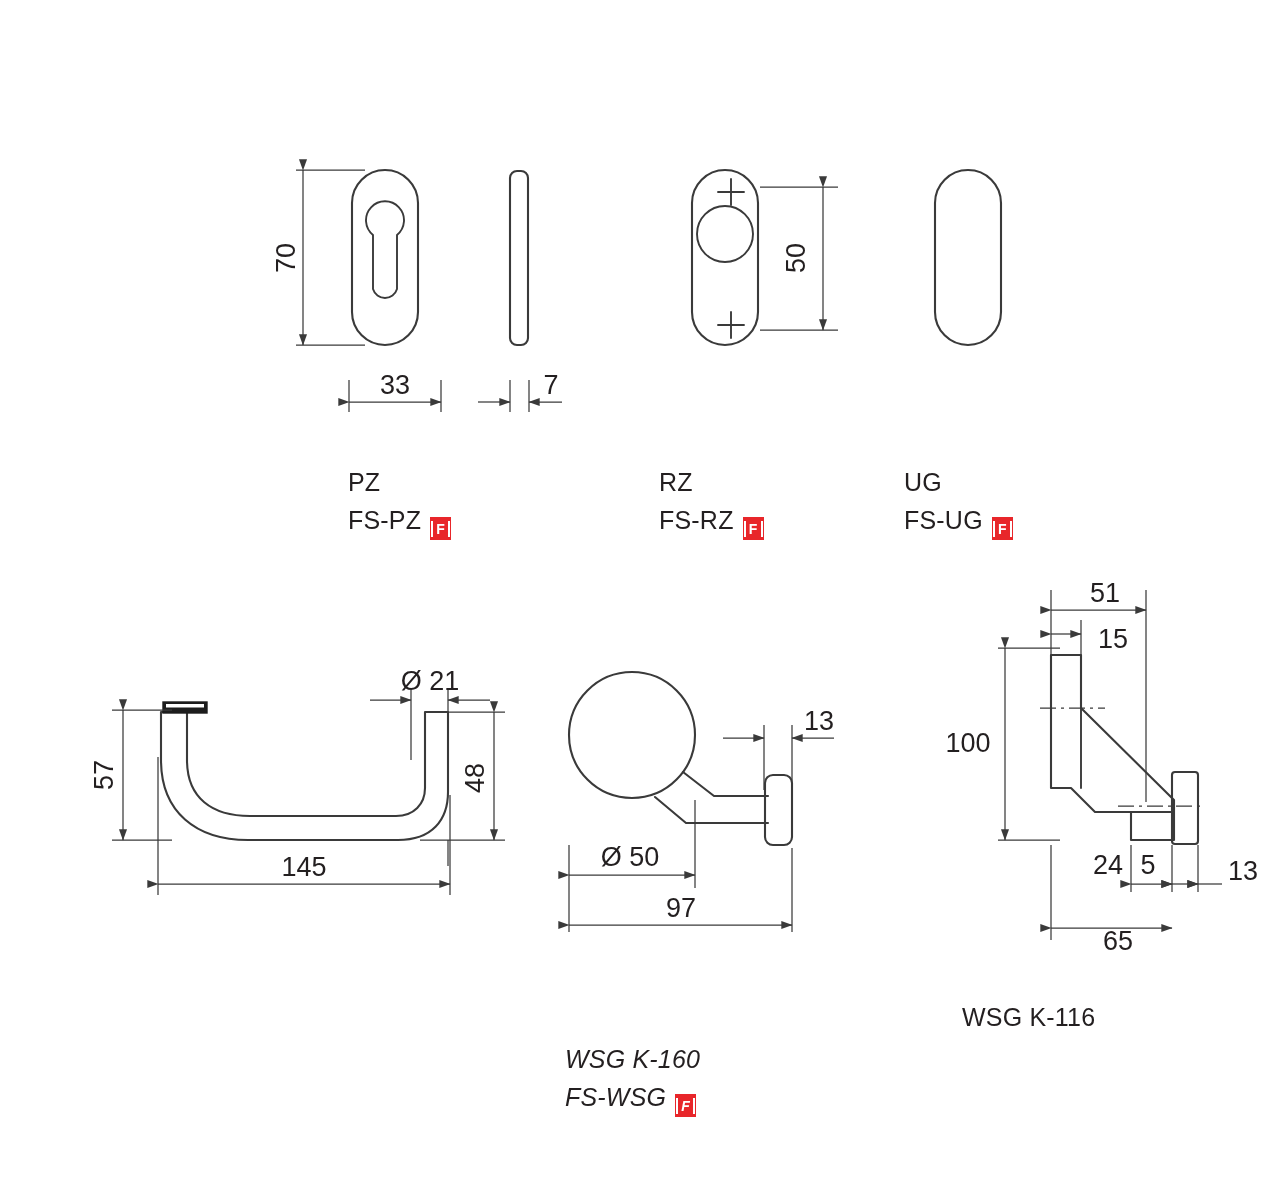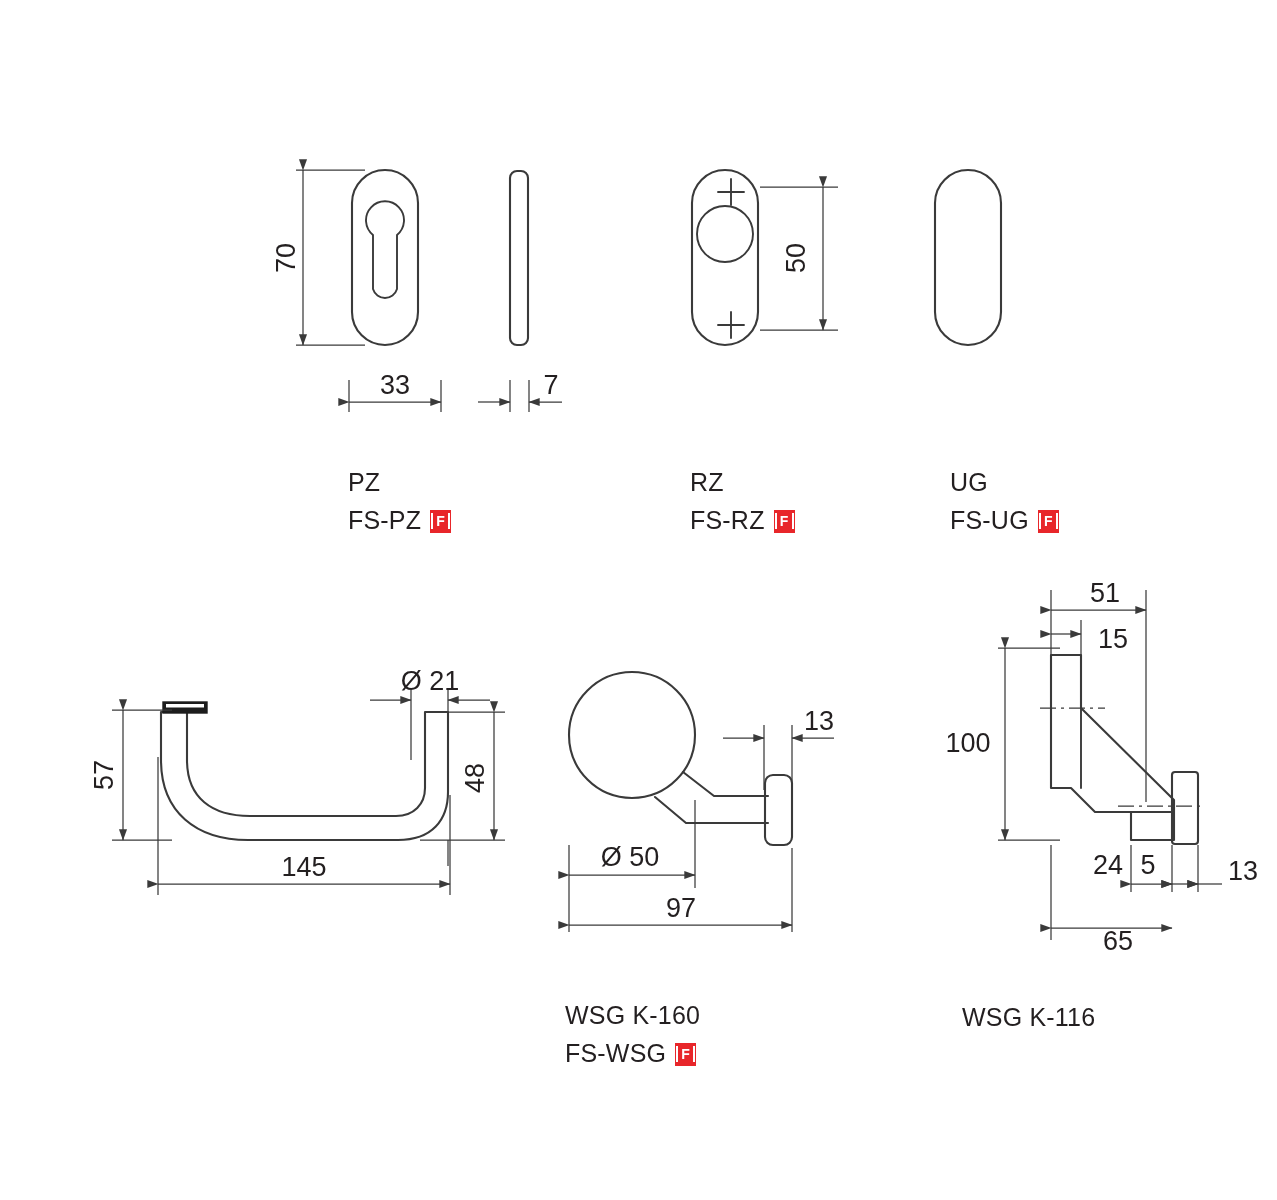--- a/index.html
+++ b/index.html
@@ -34,21 +34,21 @@
     position: absolute;
     font-family: "Liberation Sans", sans-serif;
     font-size: 25px;
     color: #231f20;
     white-space: nowrap;
     line-height: 38px;
     letter-spacing: 0.2px;
   }
   .label-row {
     display: flex;
-    align-items: center;
+    align-items: flex-end;
     gap: 9px;
   }
   .fs-badge {
     display: inline-flex;
     align-items: center;
     justify-content: center;
     width: 21px;
     height: 23px;
     background: #e8262a;
     color: #ffffff;
@@ -306,45 +306,45 @@
       <span>PZ</span>
     </div>
     <div class="label-row">
       <span>FS-PZ</span>
       <span class="fs-badge">
           <span>F</span>
         </span>
     </div>
   </div>
 
-  <div class="part-label" style="left:690px; top:463px;">
+  <div class="part-label" style="left:659px; top:463px;">
     <div class="label-row">
       <span>RZ</span>
     </div>
     <div class="label-row">
       <span>FS-RZ</span>
       <span class="fs-badge">
           <span>F</span>
         </span>
     </div>
   </div>
 
-  <div class="part-label" style="left:950px; top:463px;">
+  <div class="part-label" style="left:904px; top:463px;">
     <div class="label-row">
       <span>UG</span>
     </div>
     <div class="label-row">
       <span>FS-UG</span>
       <span class="fs-badge">
           <span>F</span>
         </span>
     </div>
   </div>
 
-  <div class="part-label" style="left:565px; top:996px;">
+  <div class="part-label" style="left:565px; top:1040px;font-style:italic;">
     <div class="label-row">
       <span>WSG K-160</span>
     </div>
     <div class="label-row">
       <span>FS-WSG</span>
       <span class="fs-badge">
           <span>F</span>
         </span>
     </div>
   </div>

